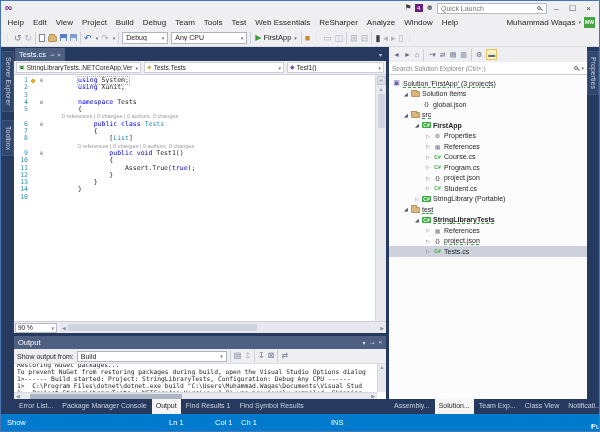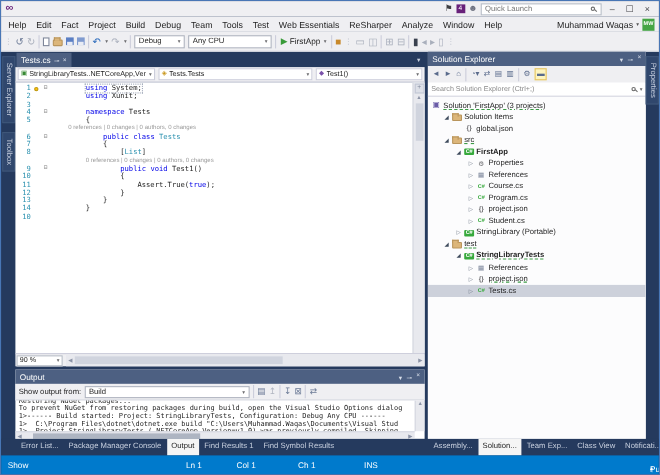--- a/index.html
+++ b/index.html
@@ -133,21 +133,21 @@
   
   .paneltabs{flex:0 0 15px;position:relative;background:#253A5E;}
   .pt-left{position:absolute;left:14px;top:0;display:flex;gap:1px;}
   .pt-right{position:absolute;left:389px;top:0;display:flex;gap:1px;}
   .ptab{font-size:7px;color:#C9D1E0;padding:3px 4px 0;height:15px;white-space:nowrap;}
   .ptab.active{background:#F5F5F5;color:#1E1E1E;}
 
   
   .statusbar{flex:0 0 17px;background:#007ACC;position:relative;color:#fff;font-size:7.5px;}
   .statusbar span{position:absolute;top:4px;}
-  .st-ready{left:6px;} .st-ln{left:168px;} .st-col{left:214px;} .st-ch{left:270px;} .st-ins{left:330px;}
+  .st-ready{left:6px;} .st-ln{left:168px;} .st-col{left:214px;} .st-ch{left:240px;} .st-ins{left:330px;}
   .st-publish{right:8px;display:flex;gap:3px;align-items:center;}
 </style>
 </head>
 <body>
 
 <div class="vs">
 
   <div class="titlebar">
     <span class="vs-logo">∞</span>
     <span class="t-right">
@@ -161,21 +161,21 @@
       <span class="winbtn">–</span>
       <span class="winbtn">☐</span>
       <span class="winbtn">×</span>
     </span>
   </div>
 
   <div class="menubar">
     <span id="menu-items" style="display:flex;">
         <span class="menu-item">Help</span>
         <span class="menu-item">Edit</span>
-        <span class="menu-item">Fact</span>
+        <span class="menu-item">View</span>
         <span class="menu-item">Project</span>
         <span class="menu-item">Build</span>
         <span class="menu-item">Debug</span>
         <span class="menu-item">Team</span>
         <span class="menu-item">Tools</span>
         <span class="menu-item">Test</span>
         <span class="menu-item">Web Essentials</span>
         <span class="menu-item">ReSharper</span>
         <span class="menu-item">Analyze</span>
         <span class="menu-item">Window</span>
@@ -422,28 +422,20 @@
             <span class="hs-track"></span>
             <span class="hs-arrow">▶</span>
           </div>
         </div>
       </div>
     </div>
 
     <div class="vsplit"></div>
 
     <div class="se">
-      <div class="panel-title">
-        <span>Solution Explorer</span>
-        <span class="icons">
-          <span>▾</span>
-          <span>⊸</span>
-          <span>×</span>
-        </span>
-      </div>
       <div class="se-toolbar">
         <span class="se-ic">◄</span>
         <span class="se-ic">►</span>
         <span class="se-ic">⌂</span>
         <span class="tb-sep"></span>
         <span class="se-ic">◔▾</span>
         <span class="se-ic">⇄</span>
         <span class="se-ic">▤</span>
         <span class="se-ic">▥</span>
         <span class="tb-sep"></span>

